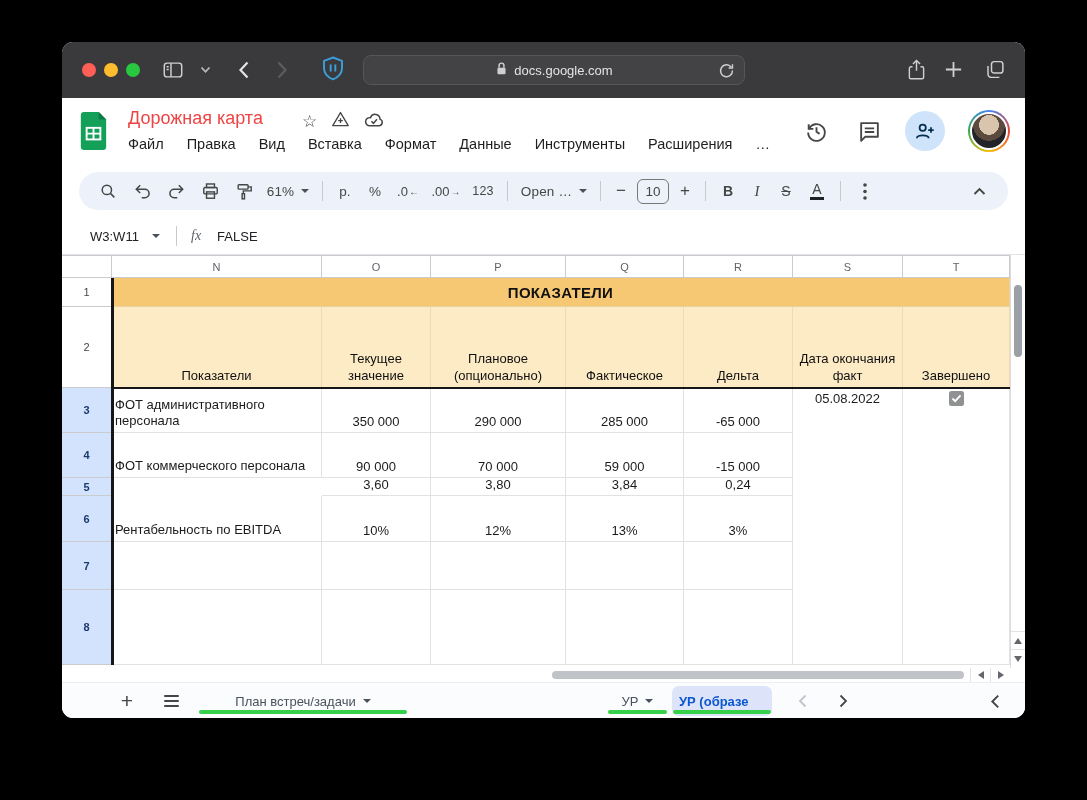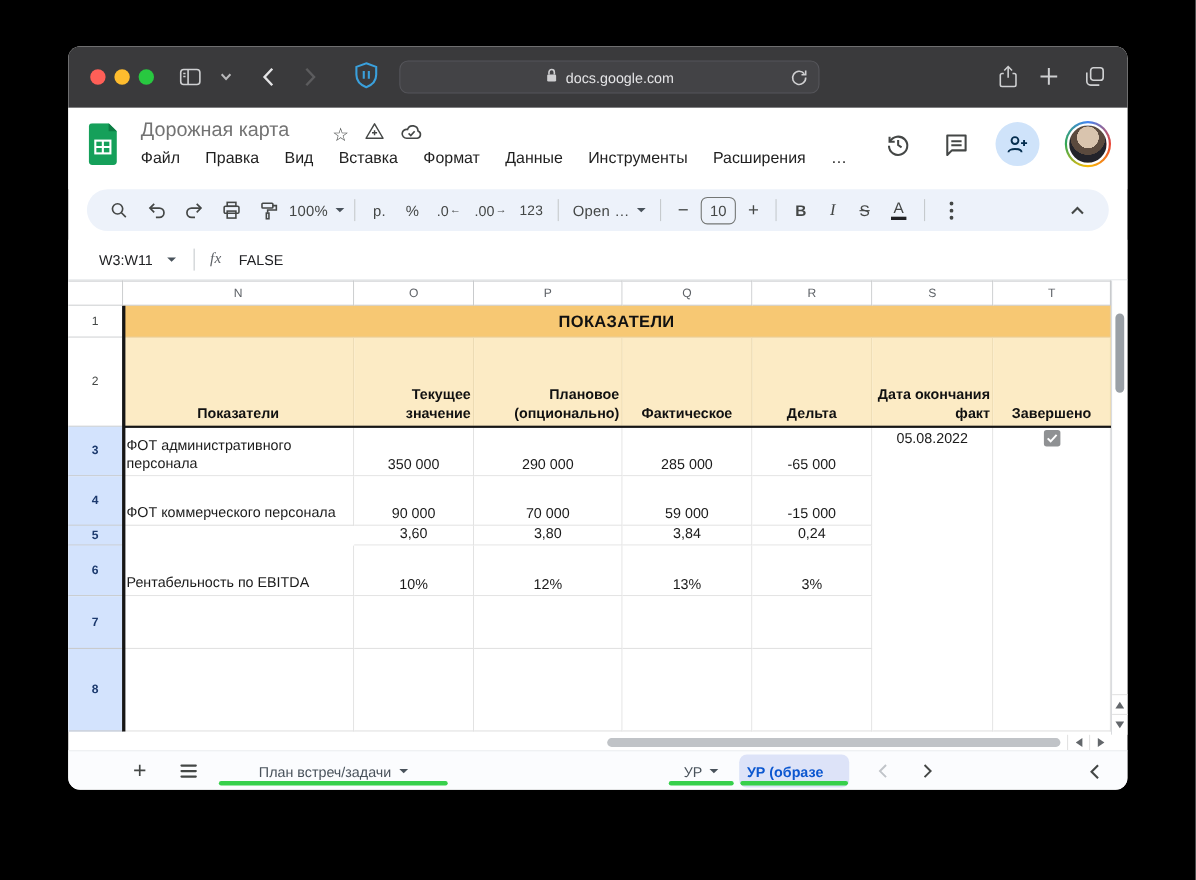--- a/index.html
+++ b/index.html
@@ -16,21 +16,21 @@
   .tl.y{left:42px;background:var(--traffic-yellow,#febc2e)}
   .tl.g{left:64px;background:var(--traffic-green,#28c840)}
   .tbi{position:absolute;display:flex;align-items:center;justify-content:center;color:#cfd0d2}
   .urlbar{position:absolute;left:301px;top:13px;width:382px;height:30px;background:#434346;
           border:1px solid #55555a;border-radius:8px;box-sizing:border-box;
           display:flex;align-items:center;justify-content:center;gap:6px;color:#e3e3e5;font-size:13px}
   .urlreload{position:absolute;right:9px;top:6px}
 
   
   .appheader{position:absolute;top:56px;left:0;width:100%;height:74px;background:#fff}
-  .doctitle{position:absolute;left:66px;top:10px;font-size:18px;font-weight:500;color:#737373}
+  .doctitle{position:absolute;left:66px;top:10px;font-size:18px;font-weight:500;color:#ef4444}
   .titleicons{position:absolute;left:240px;top:13px;display:flex;gap:14px;align-items:center;color:#444746}
   .menubar{position:absolute;left:66px;top:38px;display:flex;gap:23px;font-size:14.5px;color:#1f1f1f}
   .menubar span{cursor:default}
   .sharecircle{position:absolute;left:843px;top:13px;width:40px;height:40px;border-radius:50%;
                background:var(--share-button-bg,#cfe3fa);display:flex;align-items:center;justify-content:center}
   .avatar{position:absolute;left:906px;top:12px;width:42px;height:42px;border-radius:50%;
           background:conic-gradient(#4285f4,#ea4335,#fbbc05,#34a853,#4285f4);
           display:flex;align-items:center;justify-content:center}
   .avatar .inner{width:34px;height:34px;border-radius:50%;border:2px solid #fff;
           background:radial-gradient(circle at 50% 32%,#d9c4ae 0 34%,#5b4a3e 35% 55%,#23232a 56% 100%)}
@@ -71,22 +71,22 @@
   .rh{border:0 solid #c9cbcd;border-width:0 1px 1px 0;color:#444746;font-size:11px;font-weight:500;
       display:flex;align-items:center;justify-content:center;background:#fff}
   .rh.sel{background:var(--selection-bg,#d3e3fd);color:#1c3a6e;font-weight:700}
   .c{background:#fff;border-right:1px solid #e2e2e2;border-bottom:1px solid #e2e2e2;font-size:13px;
      color:#1b1b1b;display:flex;align-items:flex-end;justify-content:center;
      padding:2px 3px 3px;box-sizing:border-box;white-space:nowrap;overflow:hidden}
   .c.label{justify-content:flex-start;text-align:left;white-space:normal;line-height:16px}
   .banner{background:var(--banner-bg,#f7c873);display:flex;align-items:center;justify-content:center;
           font-weight:700;font-size:15px;color:#111;letter-spacing:.3px;
           border-bottom:1px solid #e9d09f;border-right:1px solid #e9d09f}
-  .h2{background:var(--header-row-bg,#fcebc5);font-weight:700;display:flex;align-items:flex-end;
-      justify-content:center;text-align:right;padding:2px 2px 3px;line-height:16.5px;font-size:13px;
+  .h2{background:var(--header-row-bg,#fcebc5);font-weight:400;display:flex;align-items:flex-end;
+      justify-content:center;text-align:center;padding:2px 2px 3px;line-height:16.5px;font-size:13px;
       color:#111;border-right:1px solid #ecdbb4;border-bottom:1px solid #ecdbb4;box-sizing:border-box}
   .topcell{align-items:flex-start;padding-top:3px}
   .checkbox{width:15px;height:15px;background:#8f9193;border-radius:2.5px;display:flex;
             align-items:center;justify-content:center}
   .vthick{position:absolute;left:49px;top:23px;width:2.5px;height:387px;background:#161616}
   .hthick{position:absolute;left:50px;top:131.5px;width:898px;height:2.5px;background:#161616}
 
   
   .vscroll{position:absolute;left:948px;top:213px;width:15px;height:413px;background:#fff;
            border-left:1px solid #dadcdf;box-sizing:border-box}
@@ -285,21 +285,21 @@
         </svg>
     </span>
     <span class="ti">
       <svg width="19" height="19" viewBox="0 0 24 24" fill="none" stroke="#444746" stroke-width="1.8">
           <rect x="4" y="3.5" width="12.5" height="5.5" rx="1"></rect>
           <path d="M16.5 6.2 h4 v5 h-10 v3.3"></path>
           <rect x="9" y="14.8" width="3" height="6.5"></rect>
         </svg>
     </span>
     <span class="ti txt" style="min-width:54px">
-      <span>100%</span>
+      <span>61%</span>
         <span class="dd"></span>
     </span>
     <span class="sep"></span>
     <span class="ti txt" style="min-width:30px">р.</span>
     <span class="ti txt" style="min-width:30px">%</span>
     <span class="ti decnum" style="min-width:36px">
       <span>.0</span>
         <span class="arr">←</span>
     </span>
     <span class="ti decnum" style="min-width:40px">

